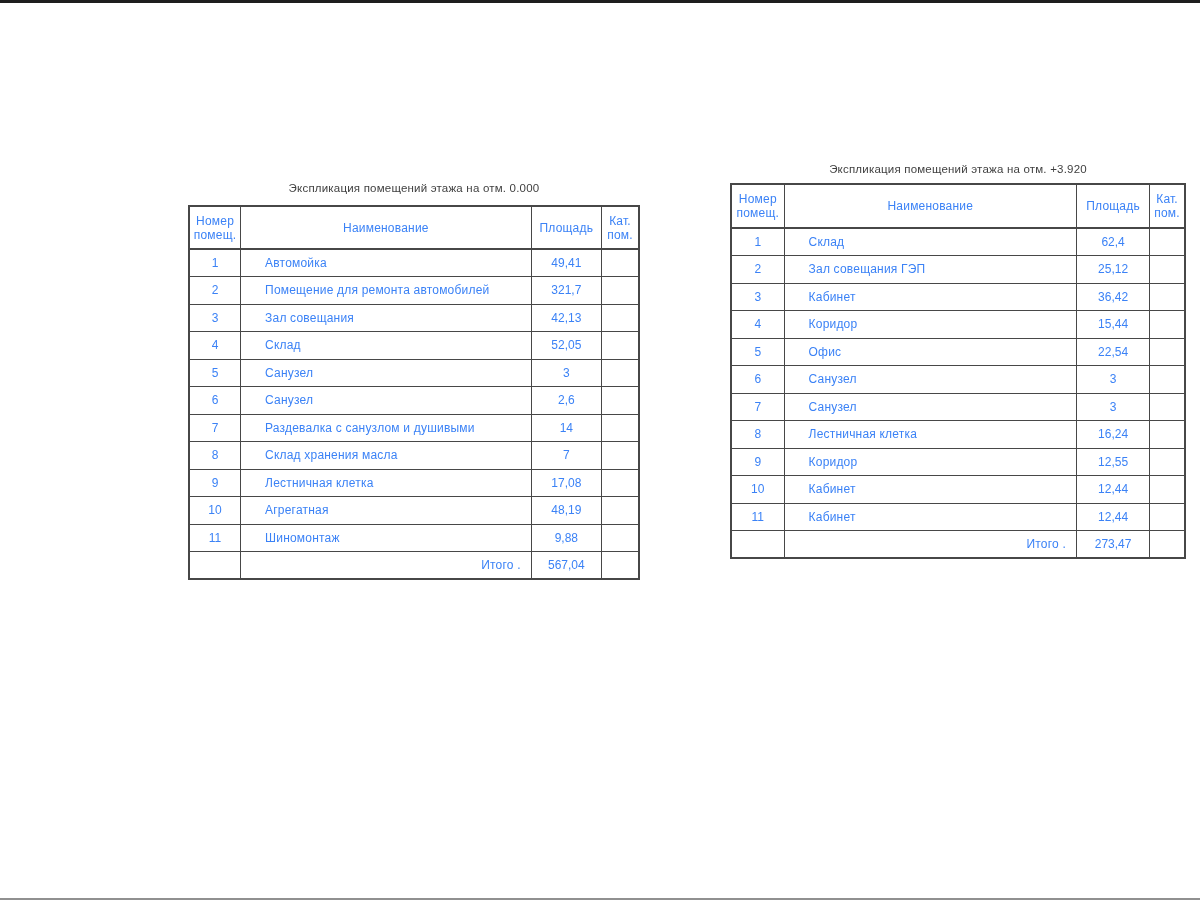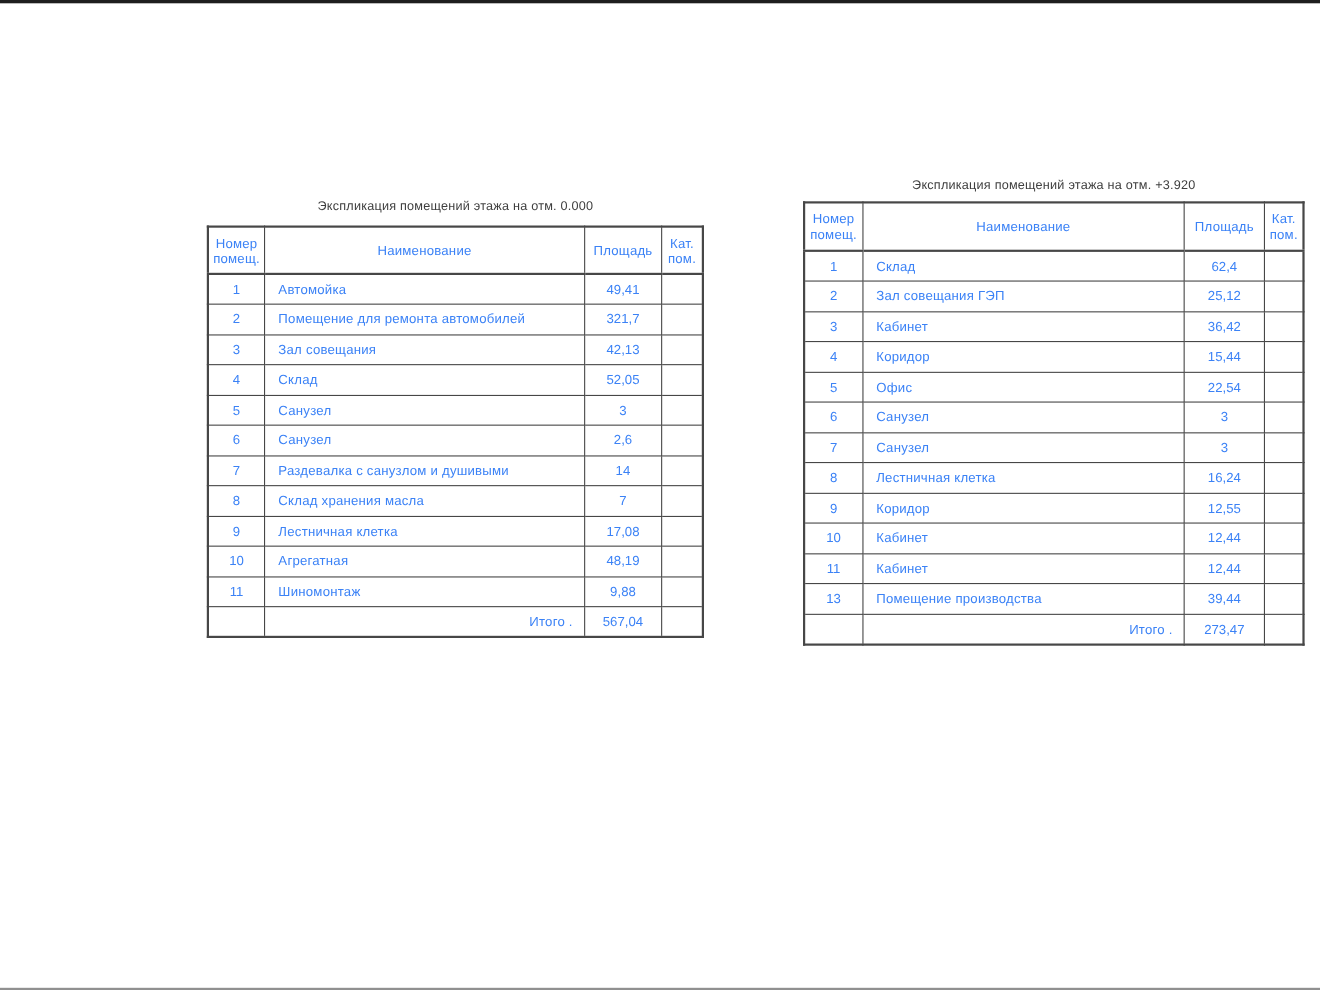--- a/index.html
+++ b/index.html
@@ -56,21 +56,21 @@
     vertical-align: middle;
     white-space: pre-line;
     line-height: 14px;
     letter-spacing: 0.2px;
   }
   .table-block.left  th { height: 43px; }
   .table-block.right th { height: 44px; }
 
   table.explication td { height: 27.5px; vertical-align: middle; }
   td.c-num  { text-align: center; }
-  td.c-name { text-align: left; padding-left: 12px; letter-spacing: 0.2px; }
+  td.c-name { text-align: left; padding-left: 24px; letter-spacing: 0.2px; }
   td.c-area { text-align: center; }
   td.c-cat  { text-align: center; }
   td.total-label { text-align: right; padding-right: 10px; }
 </style>
 </head>
 <body>
 
 <div class="page">
 
   <div class="edge-top"></div>
@@ -251,26 +251,20 @@
             <td class="c-area">12,44</td>
             <td class="c-cat"></td>
           </tr>
           <tr>
             <td class="c-num">11</td>
             <td class="c-name">Кабинет</td>
             <td class="c-area">12,44</td>
             <td class="c-cat"></td>
           </tr>
           <tr>
-            <td class="c-num">13</td>
-            <td class="c-name">Помещение производства</td>
-            <td class="c-area">39,44</td>
-            <td class="c-cat"></td>
-          </tr>
-          <tr>
             <td class="c-num"></td>
             <td class="c-name total-label">Итого .</td>
             <td class="c-area">273,47</td>
             <td class="c-cat"></td>
           </tr>
         </tbody>
     </table>
   </div>
 
   <div class="edge-bottom"></div>

